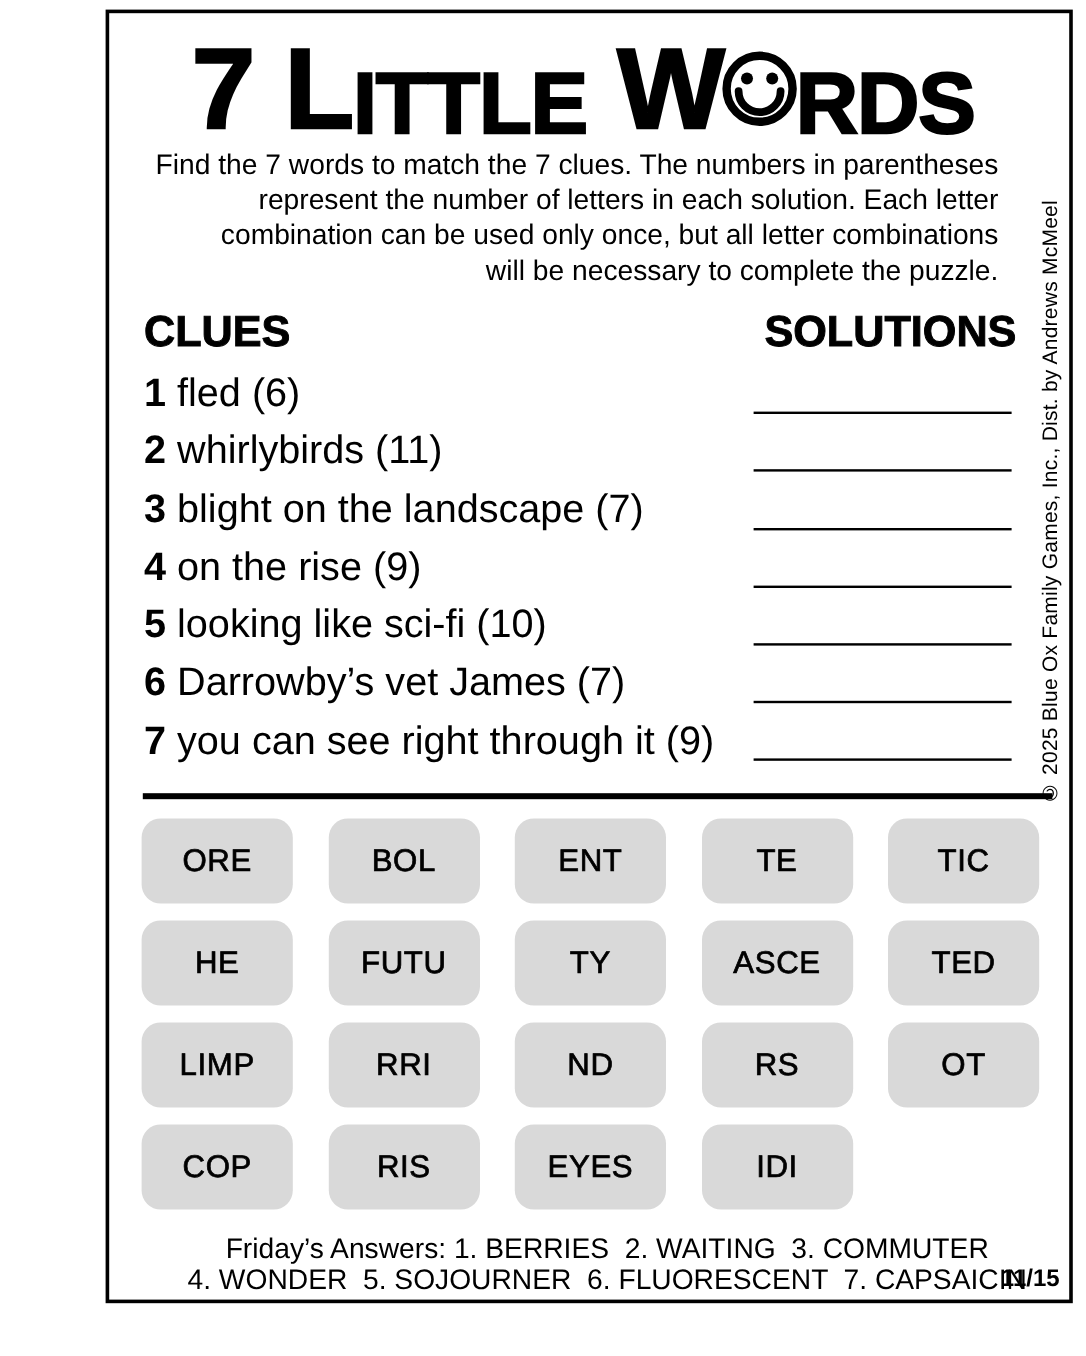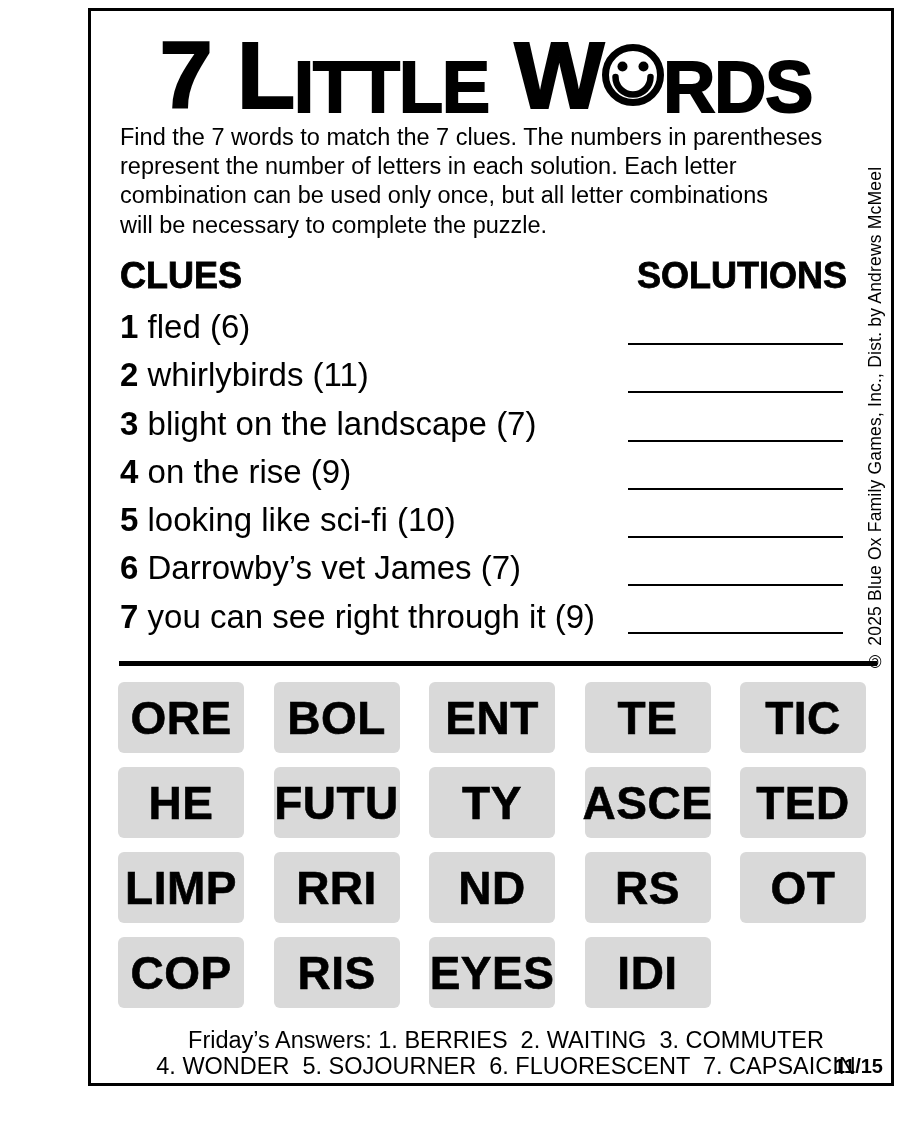--- a/index.html
+++ b/index.html
@@ -13,43 +13,43 @@
          display:flex;justify-content:center;align-items:flex-end;
          font-weight:bold;line-height:1;white-space:pre;}
   .title .big{font-size:95px;-webkit-text-stroke:2.2px #000;letter-spacing:-1px;}
   .title .small{font-size:72px;-webkit-text-stroke:2px #000;letter-spacing:-1px;margin-bottom:0;text-align:right;}
   .title .w{margin-left:0;}
   .smiley-wrap{margin:0 -2px 13px -2px;}
 
   
   .instructions{position:absolute;left:29px;top:112px;width:712px;
                 font-size:23.5px;line-height:29.2px;}
-  .instructions div{white-space:pre;}
+  .instructions div{white-space:pre;text-align:right;}
 
   
   .clues-header{position:absolute;left:29px;top:247px;font-size:36px;font-weight:bold;
                 -webkit-text-stroke:0.8px #000;line-height:1;}
   .solutions-header{position:absolute;right:44px;top:247px;font-size:36px;font-weight:bold;
                 -webkit-text-stroke:0.8px #000;line-height:1;}
   .clue-list{position:absolute;left:29px;top:292px;width:520px;}
   .clue-row{height:48.3px;line-height:48.3px;font-size:33px;white-space:pre;}
   .clue-num{font-weight:bold;}
   .solution-lines{position:absolute;left:537px;top:286px;width:215px;}
   .solution-line{height:48.2px;border-bottom:2.5px solid #000;box-sizing:border-box;}
 
   
   .divider{position:absolute;left:28px;top:650px;width:758px;border-top:5px solid #000;}
 
   
   .tile-grid{position:absolute;left:27px;top:671px;
              display:grid;grid-template-columns:repeat(5,126px);
              column-gap:29.5px;row-gap:14px;}
-  .tile{width:126px;height:71px;background:#d9d9d9;border-radius:6px;
+  .tile{width:126px;height:71px;background:#d9d9d9;border-radius:16px;
         display:flex;align-items:center;justify-content:center;
-        font-size:46px;font-weight:bold;-webkit-text-stroke:0.6px #000;
+        font-size:26px;font-weight:normal;-webkit-text-stroke:0.6px #000;
         letter-spacing:0.5px;}
 
   
   .footer{position:absolute;left:50px;right:20px;bottom:4px;text-align:center;
           font-size:23.5px;line-height:25.5px;}
   .footer div{white-space:pre;}
   .issue-date{position:absolute;right:8px;bottom:5px;font-size:20px;font-weight:bold;}
 
   
   .copyright{position:absolute;right:5px;top:118px;height:542px;

